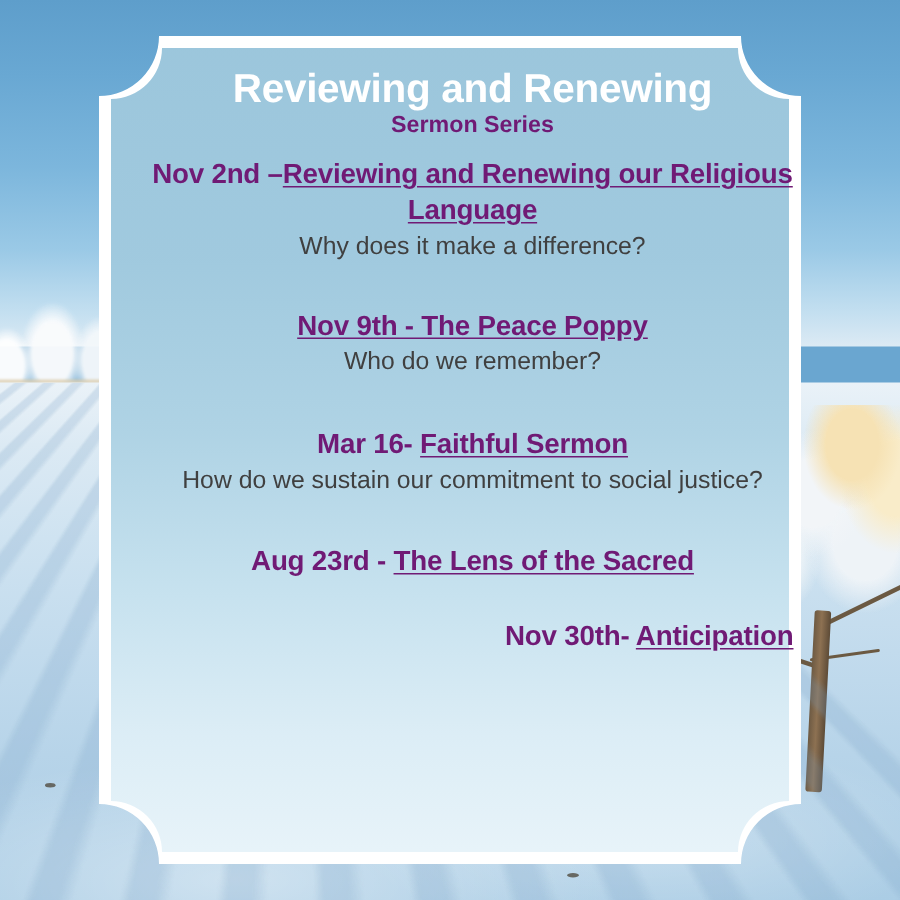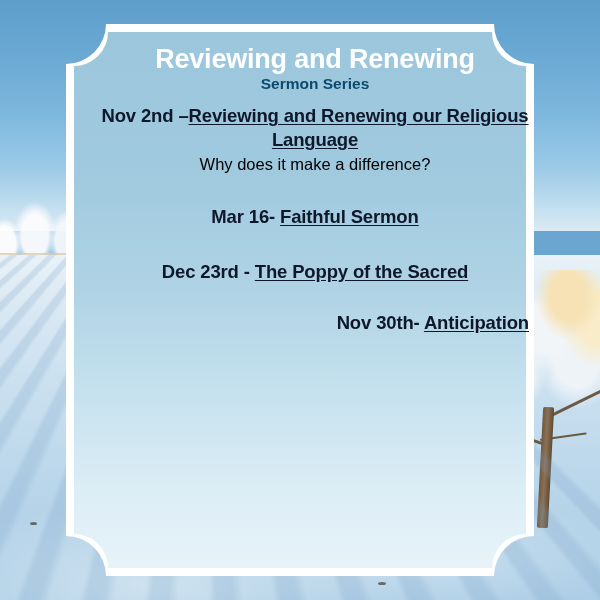--- a/index.html
+++ b/index.html
@@ -156,39 +156,39 @@
 
   #series-title {
     color:#ffffff;
     font-size:27px;
     font-weight:bold;
     line-height:1.12;
     letter-spacing:-0.2px;
     margin-top:4px;
   }
   #series-subtitle {
-    color:#0c4a6e;
+    color:#701a75;
     font-size:15.5px;
     font-weight:bold;
     margin-top:1px;
   }
 
   .entries { margin-top:11px; }
 
   .entry { margin-bottom:2px; }
   .entry-heading {
-    color:#0f172a;
+    color:#701a75;
     font-size:18.5px;
     font-weight:bold;
     line-height:1.30;
     letter-spacing:-0.15px;
   }
   .entry-heading .u { text-decoration:underline; text-underline-offset:2px; }
   .entry-question {
-    color:#000000;
+    color:#404040;
     font-size:16.5px;
     font-weight:normal;
     line-height:1.34;
     margin-top:1px;
   }
 
   
   .e0 { margin-bottom:30px; }
   .e1 { margin-bottom:31px; }
   .e2 { margin-bottom:31px; }
@@ -235,27 +235,32 @@
       <div id="series-title">Reviewing and Renewing</div>
       <div id="series-subtitle">Sermon Series</div>
 
       <div class="entries">
 
         <div class="entry e0">
           <div class="entry-heading"><span>Nov 2nd –</span><span class="u">Reviewing and Renewing our Religious Language</span></div>
           <div class="entry-question">Why does it make a difference?</div>
         </div>
 
+        <div class="entry e1">
+          <div class="entry-heading"><span></span><span class="u">Nov 9th - The Peace Poppy</span></div>
+          <div class="entry-question">Who do we remember?</div>
+        </div>
 
         <div class="entry e2">
           <div class="entry-heading"><span>Mar 16- </span><span class="u">Faithful Sermon</span></div>
+          <div class="entry-question">How do we sustain our commitment to social justice?</div>
         </div>
 
         <div class="entry e3">
-          <div class="entry-heading"><span>Dec 23rd - </span><span class="u">The Poppy of the Sacred</span></div>
+          <div class="entry-heading"><span>Aug 23rd - </span><span class="u">The Lens of the Sacred</span></div>
         </div>
 
         <div class="entry e4">
           <div class="entry-heading"><span>Nov 30th- </span><span class="u">Anticipation</span></div>
         </div>
 
       </div>
     </div>
   </div>
 </div>

